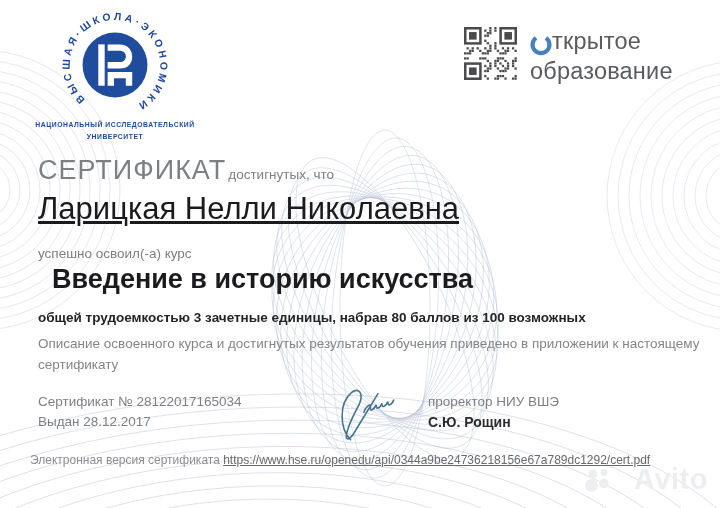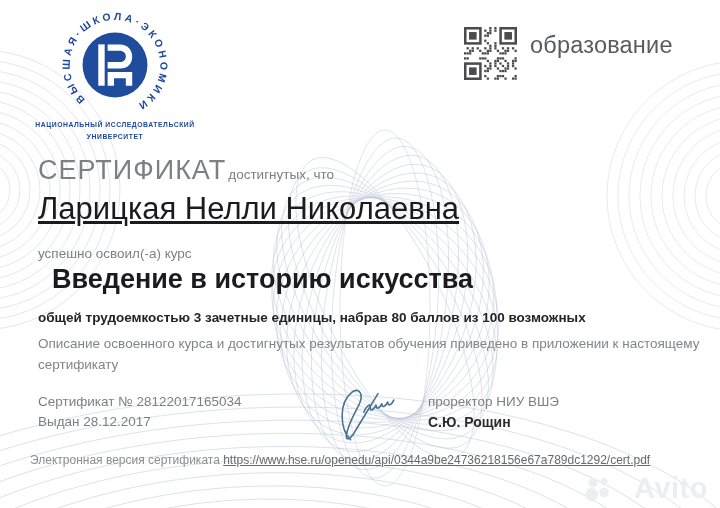--- a/index.html
+++ b/index.html
@@ -38,21 +38,21 @@
 
   .cert-info{position:absolute;left:38px;top:392px;font-size:13.5px;color:#7d8083;line-height:1.5;}
   .signature{position:absolute;left:330px;top:381px;transform:rotate(-6deg);}
   .signer{position:absolute;left:428px;top:392px;line-height:1.5;}
   .signer-pos{font-size:13.5px;color:#7d8083;}
   .signer-name{font-size:14px;font-weight:600;color:#2b2b2d;}
 
   .footer{position:absolute;left:30px;top:453px;font-size:12px;color:#8a8d90;}
   .footer .link{color:#67696c;text-decoration:underline;cursor:pointer;}
 
-  .avito{position:absolute;right:12px;bottom:3px;display:flex;align-items:center;gap:23px;
+  .avito{position:absolute;right:12px;bottom:12px;display:flex;align-items:center;gap:23px;
          color:#eceef0;font-size:29px;font-weight:bold;letter-spacing:.5px;}
 </style>
 </head>
 <body>
 
 <div class="cert">
 
   <svg class="layer" id="guilloche" width="720" height="508" viewBox="0 0 720 508">
       <ellipse cx="385" cy="308" rx="45" ry="178" fill="none" stroke="#a8b4cd" stroke-width="0.7" stroke-opacity="0.5"></ellipse>
       <ellipse cx="385" cy="308" rx="52.5" ry="170.5" fill="none" stroke="#a8b4cd" stroke-width="0.7" stroke-opacity="0.5" transform="rotate(4 385 308)"></ellipse>
@@ -227,20 +227,26 @@
         <rect x="5.0476190476190474" y="5.0476190476190474" width="7.571428571428571" height="7.571428571428571" fill="#4b4b4d"></rect>
         <rect x="35.33333333333333" y="0" width="17.666666666666664" height="17.666666666666664" fill="#4b4b4d"></rect>
         <rect x="37.857142857142854" y="2.5238095238095237" width="12.619047619047619" height="12.619047619047619" fill="#fff"></rect>
         <rect x="40.38095238095238" y="5.0476190476190474" width="7.571428571428571" height="7.571428571428571" fill="#4b4b4d"></rect>
         <rect x="0" y="35.33333333333333" width="17.666666666666664" height="17.666666666666664" fill="#4b4b4d"></rect>
         <rect x="2.5238095238095237" y="37.857142857142854" width="12.619047619047619" height="12.619047619047619" fill="#fff"></rect>
         <rect x="5.0476190476190474" y="40.38095238095238" width="7.571428571428571" height="7.571428571428571" fill="#4b4b4d"></rect>
       </svg>
 
     <div class="oe">
+      <div class="oe-l1">
+        <svg width="22" height="23" viewBox="0 0 24 24">
+          <path d="M6.6,4.8 A9.2,9.2 0 1,0 17.4,4.8" fill="none" stroke="#4680be" stroke-width="4.6"></path>
+        </svg>
+        <span>ткрытое</span>
+      </div>
       <div class="oe-l2">образование</div>
     </div>
 
     <div class="title-row">
       <span class="cert-title">СЕРТИФИКАТ</span>
       <span class="cert-title-note">достигнутых, что</span>
     </div>
 
     <div class="recipient">Ларицкая Нелли Николаевна</div>
     <div class="course-intro">успешно освоил(-а) курс</div>

